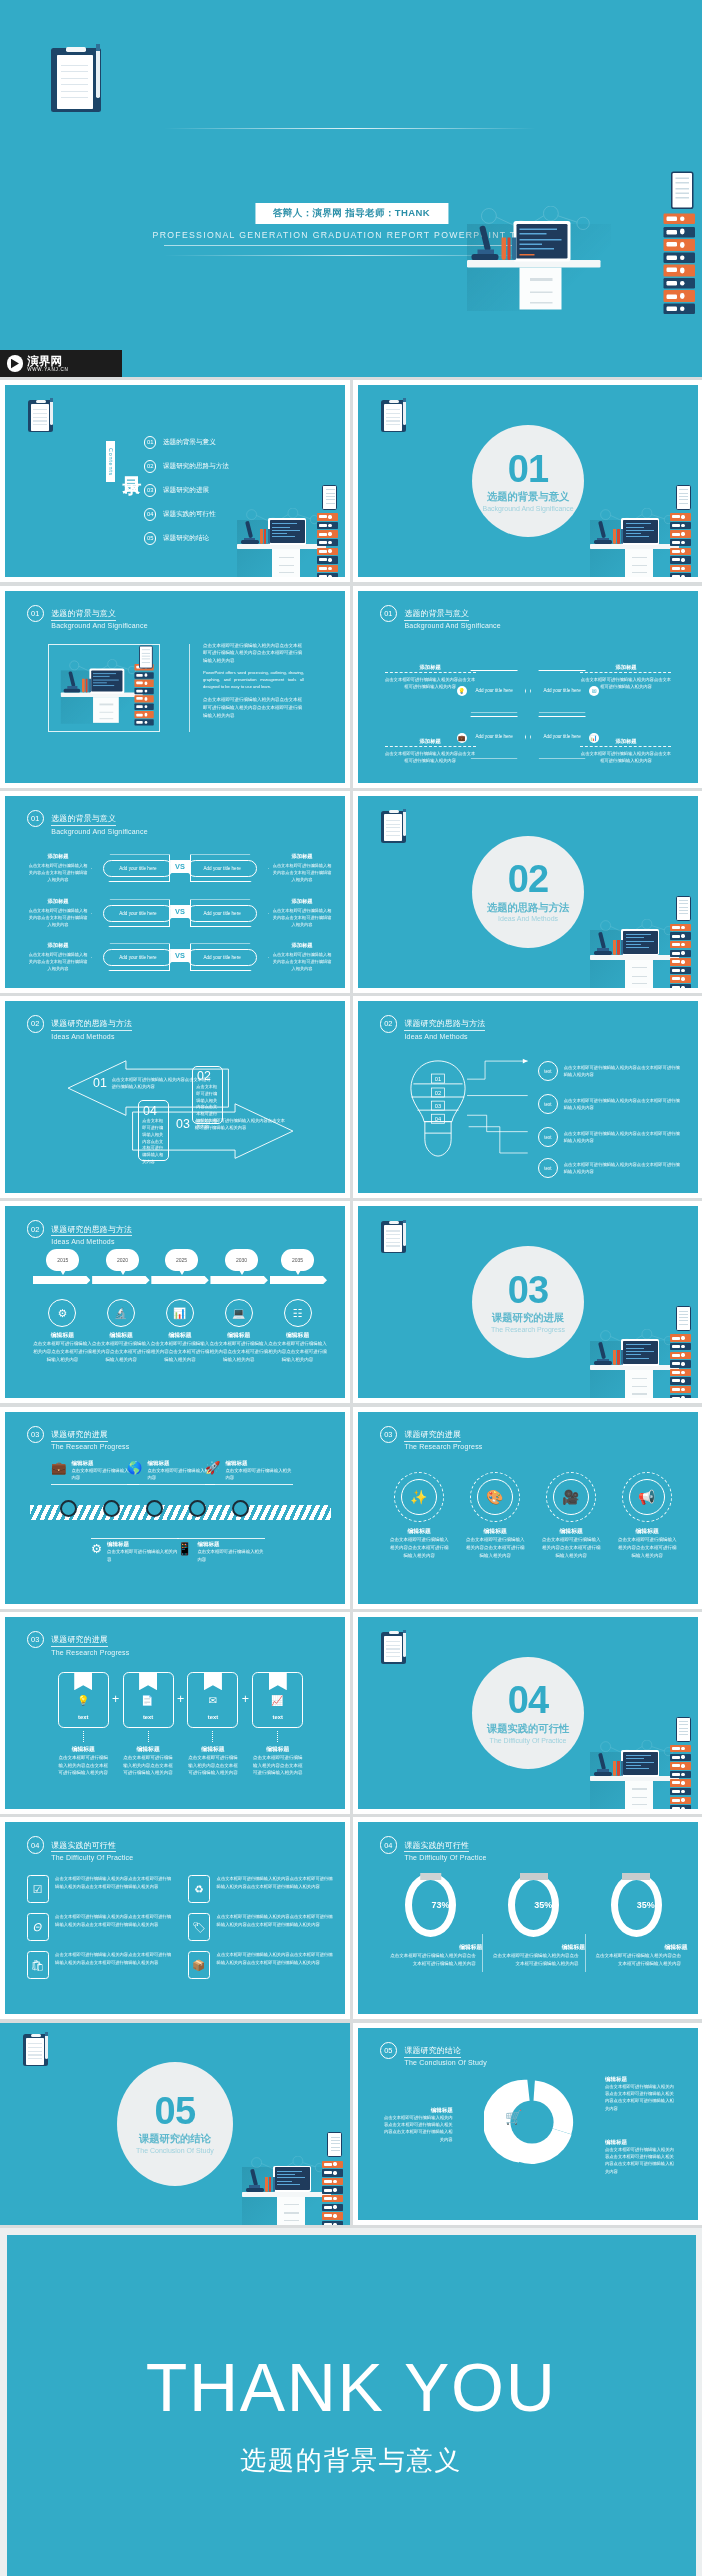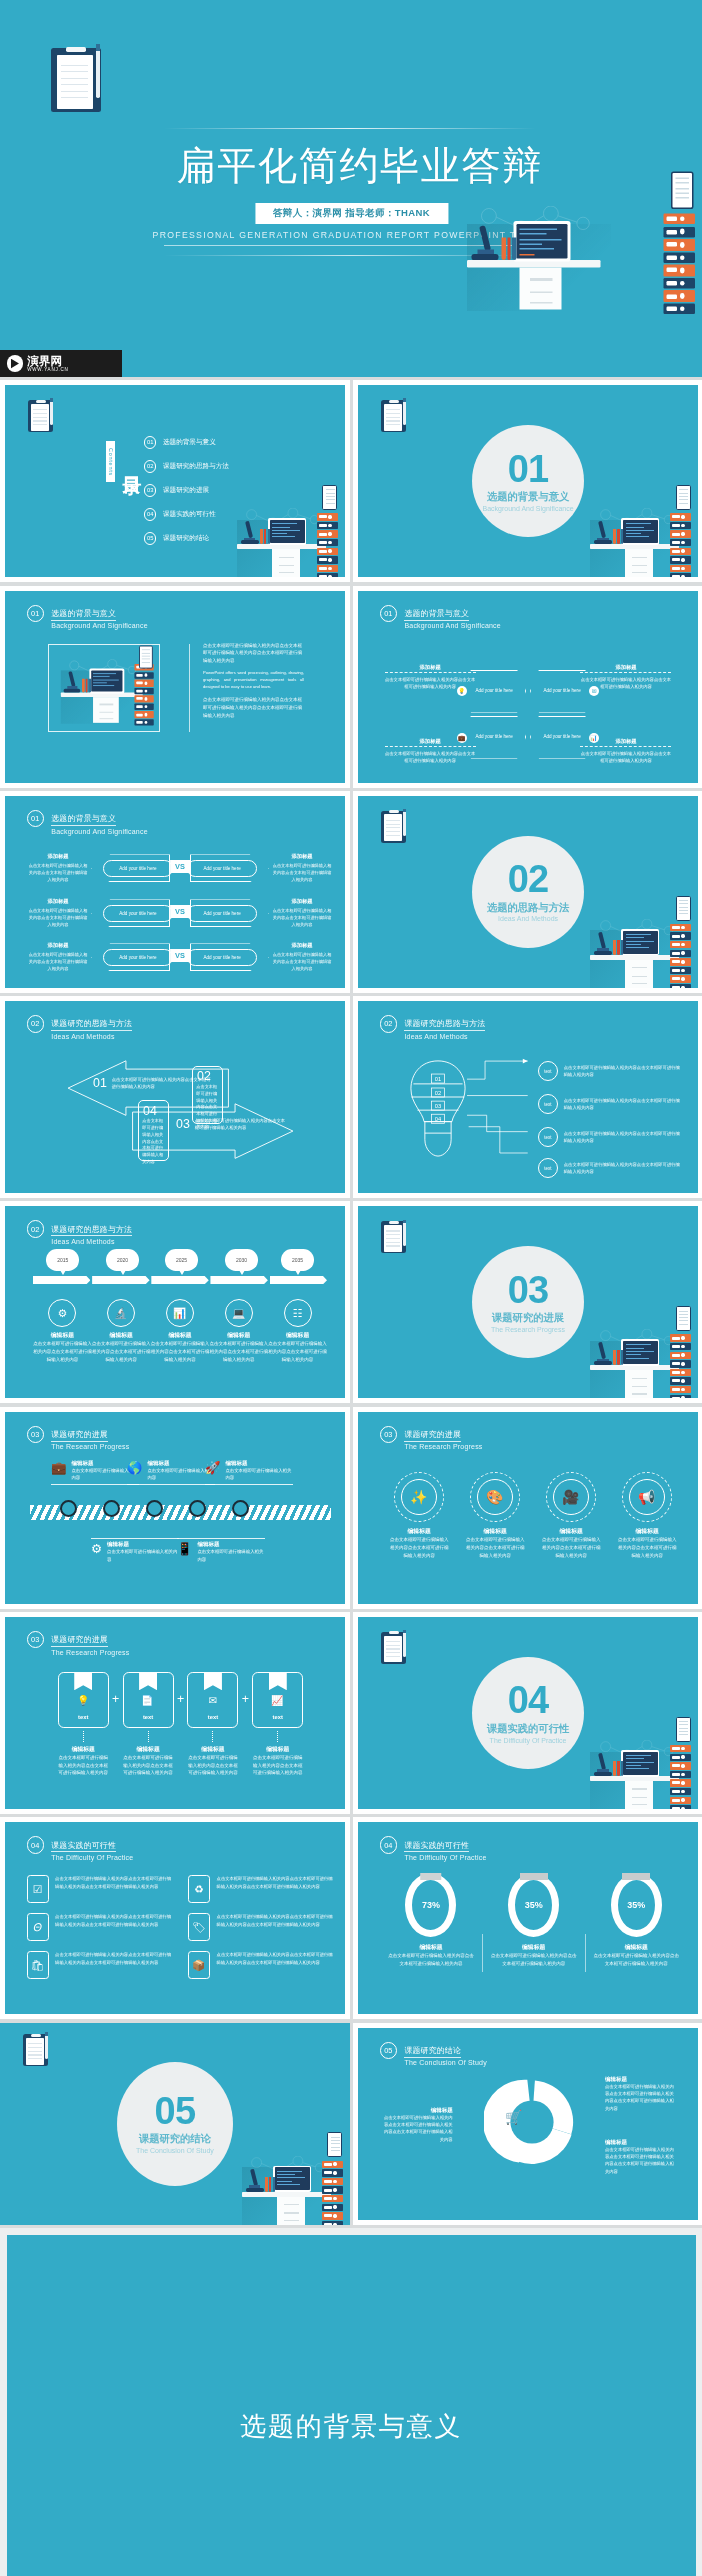--- a/index.html
+++ b/index.html
@@ -136,21 +136,21 @@
   .bm-dot{height:11.6px;border-left:1.2px dotted #fff;width:0;margin:2.5px auto 0;}
   
   .ig{position:absolute;left:21.5px;top:53px;width:308px;display:grid;grid-template-columns:1fr 1fr;
     grid-gap:10px 15px;}
   .ig-it{display:flex;gap:6.6px;}
   .ig-ic{width:22px;height:28px;border:0.9px solid #fff;border-radius:3.3px;color:#fff;font-size:10.7px;
     display:flex;align-items:center;justify-content:center;flex:0 0 auto;}
   .ig-tx{color:#fff;font-size:4.3px;line-height:1.7;}
   
   .pr-row{position:absolute;left:21.5px;top:51px;width:308px;display:flex;}
-  .pr{flex:1;text-align:center;position:relative;}
+  .pr{flex:1;text-align:right;position:relative;}
   .pr+.pr:before{content:"";position:absolute;left:0;top:61px;width:0.8px;height:38px;background:rgba(255,255,255,.55);}
   .pr-ring{width:51px;height:64px;margin:0 auto;border-radius:50%;position:relative;
     border:7.4px solid #fff;box-sizing:border-box;}
   .pr-ring .gap{position:absolute;left:50%;top:-7.4px;transform:translateX(-50%);width:21.5px;height:7.4px;background:#cfd3d4;}
   .pr-v{position:absolute;left:0;top:50%;transform:translateY(-50%);width:100%;color:#fff;font-size:9px;font-weight:700;}
   
   .donut{position:absolute;left:126px;top:46px;width:96px;height:96px;}
   .dn-side{position:absolute;width:73px;}
   .dn-side .ttl{color:#fff;font-size:5.5px;font-weight:700;}
   .dn-side .bd{color:#fff;font-size:4.3px;line-height:1.7;}
@@ -207,21 +207,20 @@
           <i style="top:30%"></i>
           <i style="top:42%"></i>
           <i style="top:54%"></i>
           <i style="top:66%"></i>
           <i style="top:78%"></i>
       </div>
         <div class="clip"></div>
         <div class="pen"></div>
     </div>
     <div class="hero-rule"></div>
-    <div class="hero-title">扁平化简约毕业答辩</div>
     <div class="hero-sub">答辩人：演界网    指导老师：THANK</div>
     <div class="hero-en">PROFESSIONAL GENERATION GRADUATION REPORT POWERPOINT TEMPLATE</div>
     <div class="hero-rule2"></div>
     <div class="hero-rule2 r3"></div>
 
     <div class="desk" style="right:8.3px;bottom:0;">
       <div class="ill" style="width:157px;height:124px;transform:scale(1.5);transform-origin:bottom right;">
         <div class="shadow"></div>
         <svg class="net" viewBox="0 0 92 26">
           <g stroke="#9fd9e6" fill="none" stroke-width=".5">
@@ -1396,18 +1395,19 @@
         <div class="dn-side" style="right:20px;top:111px;">
           <div class="ttl">编辑标题</div>
           <div class="bd">点击文本框即可进行编辑输入相关内容点击文本框即可进行编辑输入相关内容点击文本框即可进行编辑输入相关内容</div>
         </div>
       </div>
     </div>
   </div>
 
   <div class="thanks-wrap">
     <div class="thanks">
+      <div class="thx-big">THANK YOU</div>
       <div class="thx-cn">选题的背景与意义</div>
     </div>
   </div>
 
 </div>
 
 
 </body></html>

